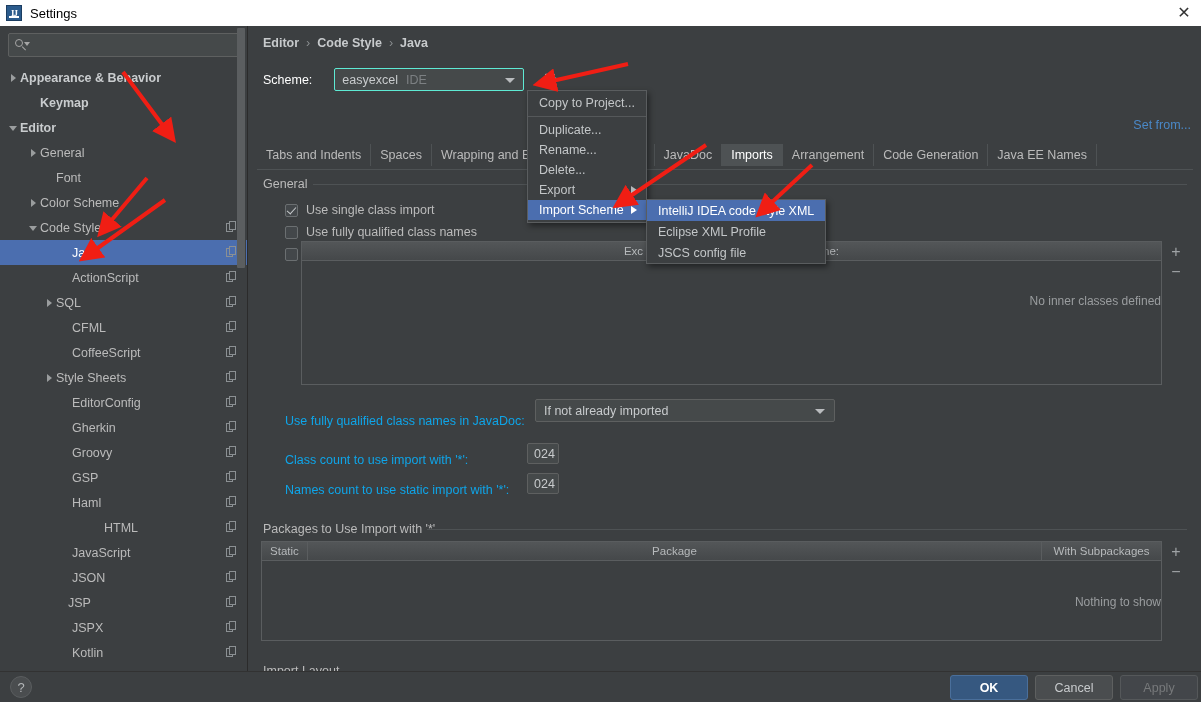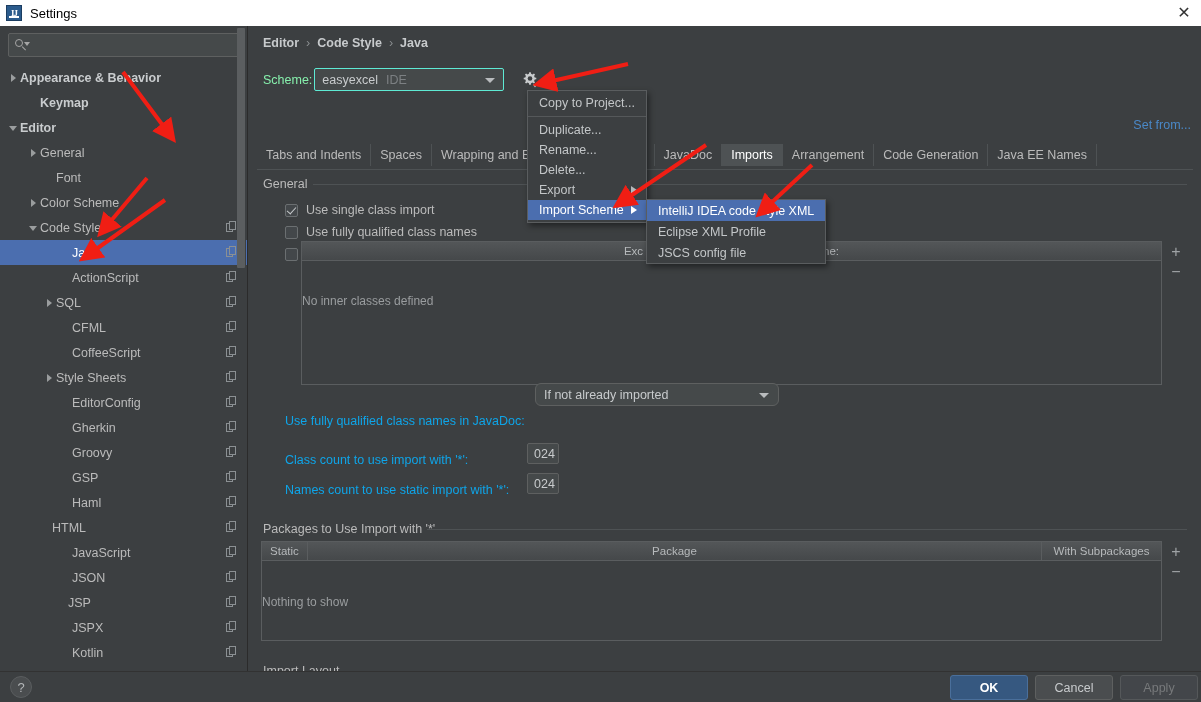--- a/index.html
+++ b/index.html
@@ -131,21 +131,21 @@
     position: absolute; left: 14px; top: 10px;
     font-size: 12.5px; font-weight: bold; color: #c7cacc;
     display: flex; align-items: center; gap: 7px;
   }
   .breadcrumb .sep { color: #8b8f91; font-weight: normal; }
 
   .scheme-row {
     position: absolute; left: 14px; top: 42px;
     display: flex; align-items: center;
   }
-  .scheme-label { font-size: 12.5px; color: #86efac; margin-right: 2px; }
+  .scheme-label { font-size: 12.5px; color: #ffffff; margin-right: 22px; }
   .combo {
     width: 190px; height: 23px; background: #45494a;
     border: 1px solid #5eead4; border-radius: 2px;
     display: flex; align-items: center; padding: 0 0 0 7px;
     position: relative; cursor: pointer;
   }
   .combo .val { font-size: 12.5px; color: #c8cbcd; }
   .combo .hint { font-size: 12.5px; color: #7c8083; margin-left: 8px; }
   .combo .arrow {
     position: absolute; right: 8px; top: 9px; width: 0; height: 0;
@@ -207,21 +207,21 @@
     height: 19px; background: #4a4d4f;
     border-bottom: 1px solid #5a5d5f;
     display: flex; align-items: center;
     font-size: 11.5px; color: #b6b9bb;
     background-image: linear-gradient(#535658, #45484a);
   }
   .th { display: flex; align-items: center; justify-content: center; height: 100%;
         border-right: 1px solid #5a5d5f; overflow: hidden; white-space: nowrap; }
   .th:last-child { border-right: none; }
   .table-empty {
-    position: absolute; left: 0; right: 0; text-align: left;
+    position: absolute; left: 0; right: 0; text-align: right;
     font-size: 12px; color: #9a9d9f;
   }
   .plusminus { position: absolute; width: 18px; }
   .pm-btn {
     width: 18px; height: 20px; display: flex; align-items: center;
     justify-content: center; color: #9fa3a5; font-size: 16px; cursor: pointer;
     line-height: 1;
   }
 
   .field-label { position: absolute; font-size: 12.5px; color: #0ea5e9; }
@@ -422,21 +422,21 @@
           </span>
         </div>
         <div class="tree-row" style="padding-left: 60px;">
           <span class="twisty"></span>
           <span class="tree-label">Haml</span>
           <span class="copy-icon">
             <span class="b1"></span>
             <span class="b2"></span>
           </span>
         </div>
-        <div class="tree-row" style="padding-left: 40px;">
+        <div class="tree-row" style="padding-left: 92px;">
           <span class="twisty"></span>
           <span class="tree-label">HTML</span>
           <span class="copy-icon">
             <span class="b1"></span>
             <span class="b2"></span>
           </span>
         </div>
         <div class="tree-row" style="padding-left: 60px;">
           <span class="twisty"></span>
           <span class="tree-label">JavaScript</span>
@@ -553,21 +553,21 @@
           </div>
         </div>
         <div class="table-empty" style="top:52px;">No inner classes defined</div>
       </div>
       <div class="plusminus" style="left:918px; top:216px;">
         <div class="pm-btn">+</div>
         <div class="pm-btn">−</div>
       </div>
 
       <div class="field-label" style="left:36px; top:388px;">Use fully qualified class names in JavaDoc:</div>
-      <div class="wide-combo" style="left:286px; top:357px; width:244px;border-radius:6px;">
+      <div class="wide-combo" style="left:286px; top:373px; width:300px;">
         <span>If not already imported</span>
         <span class="arrow"></span>
       </div>
 
       <div class="field-label" style="left:36px; top:427px;">Class count to use import with '*':</div>
       <div class="num-field" style="left:278px; top:417px; width:32px;">024</div>
 
       <div class="field-label" style="left:36px; top:457px;">Names count to use static import with '*':</div>
       <div class="num-field" style="left:278px; top:447px; width:32px;">024</div>
 

